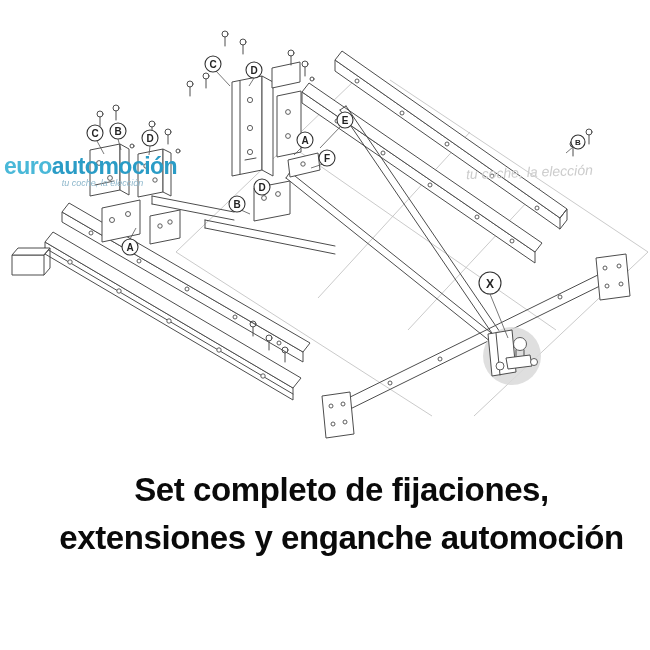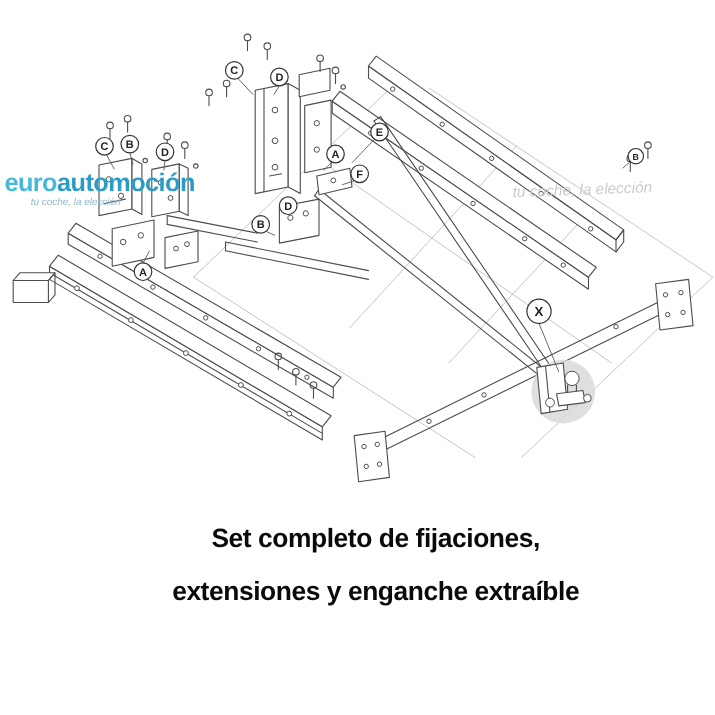--- a/index.html
+++ b/index.html
@@ -13,29 +13,29 @@
   .ghost{stroke:#bdbdbd;stroke-width:0.8;fill:none;}
   .hole{stroke:#4d4d4d;stroke-width:0.9;fill:#ffffff;}
   .highlight{fill:#d9d9d9;opacity:0.85;stroke:none;}
   .co-circle{fill:#ffffff;stroke:#333333;stroke-width:1.1;}
   .co-text{font:700 10px "Liberation Sans",sans-serif;fill:#222;text-anchor:middle;}
   .co-text-x{font:700 12px "Liberation Sans",sans-serif;fill:#222;text-anchor:middle;}
   .co-text-sm{font:700 8px "Liberation Sans",sans-serif;fill:#222;text-anchor:middle;}
   .leader{stroke:#555;stroke-width:0.8;fill:none;}
 
   
-  .brand{position:absolute;left:4px;top:155px;line-height:1;}
+  .brand{position:absolute;left:4px;top:155px;line-height:1;text-align:center;}
   .brand .euro{color:#49b8d8;font-size:23px;font-weight:700;letter-spacing:-0.5px;}
   .brand .rest{color:#2a9cc6;font-size:23px;font-weight:700;letter-spacing:-0.5px;}
   .brand .tagline{font-style:italic;font-size:9px;color:#8fb8cc;margin:1px 0 0 24px;}
   .brand-right{position:absolute;left:466px;top:164px;font-style:italic;font-size:14px;color:#cccccc;transform:rotate(-2deg);white-space:nowrap;}
 
   
   .caption{position:absolute;left:0;right:0;top:466px;text-align:center;
-           font-weight:700;font-size:24px;line-height:48px;color:#0a0a0a;letter-spacing:-0.4px;margin-left:33px;}
+           font-weight:700;font-size:33px;line-height:48px;color:#0a0a0a;letter-spacing:-0.4px;margin-left:33px;}
 </style>
 </head>
 <body>
 
 <div class="stage">
 
   <svg width="650" height="470" viewBox="0 0 650 470">
 
     <g>
       <path class="ghost" d="M390,80 L648,252"></path>
@@ -279,16 +279,16 @@
 
   <div class="brand">
     <span class="euro">euro</span><span class="rest">automoción</span>
     <div class="tagline">tu coche, la elección</div>
   </div>
 
   <div class="brand-right">tu coche, la elección</div>
 
   <div class="caption">
     <div>Set completo de fijaciones,</div>
-    <div>extensiones y enganche extraíble</div>
+    <div>extensiones y enganche automoción</div>
   </div>
 
 </div>
 
 </body></html>

